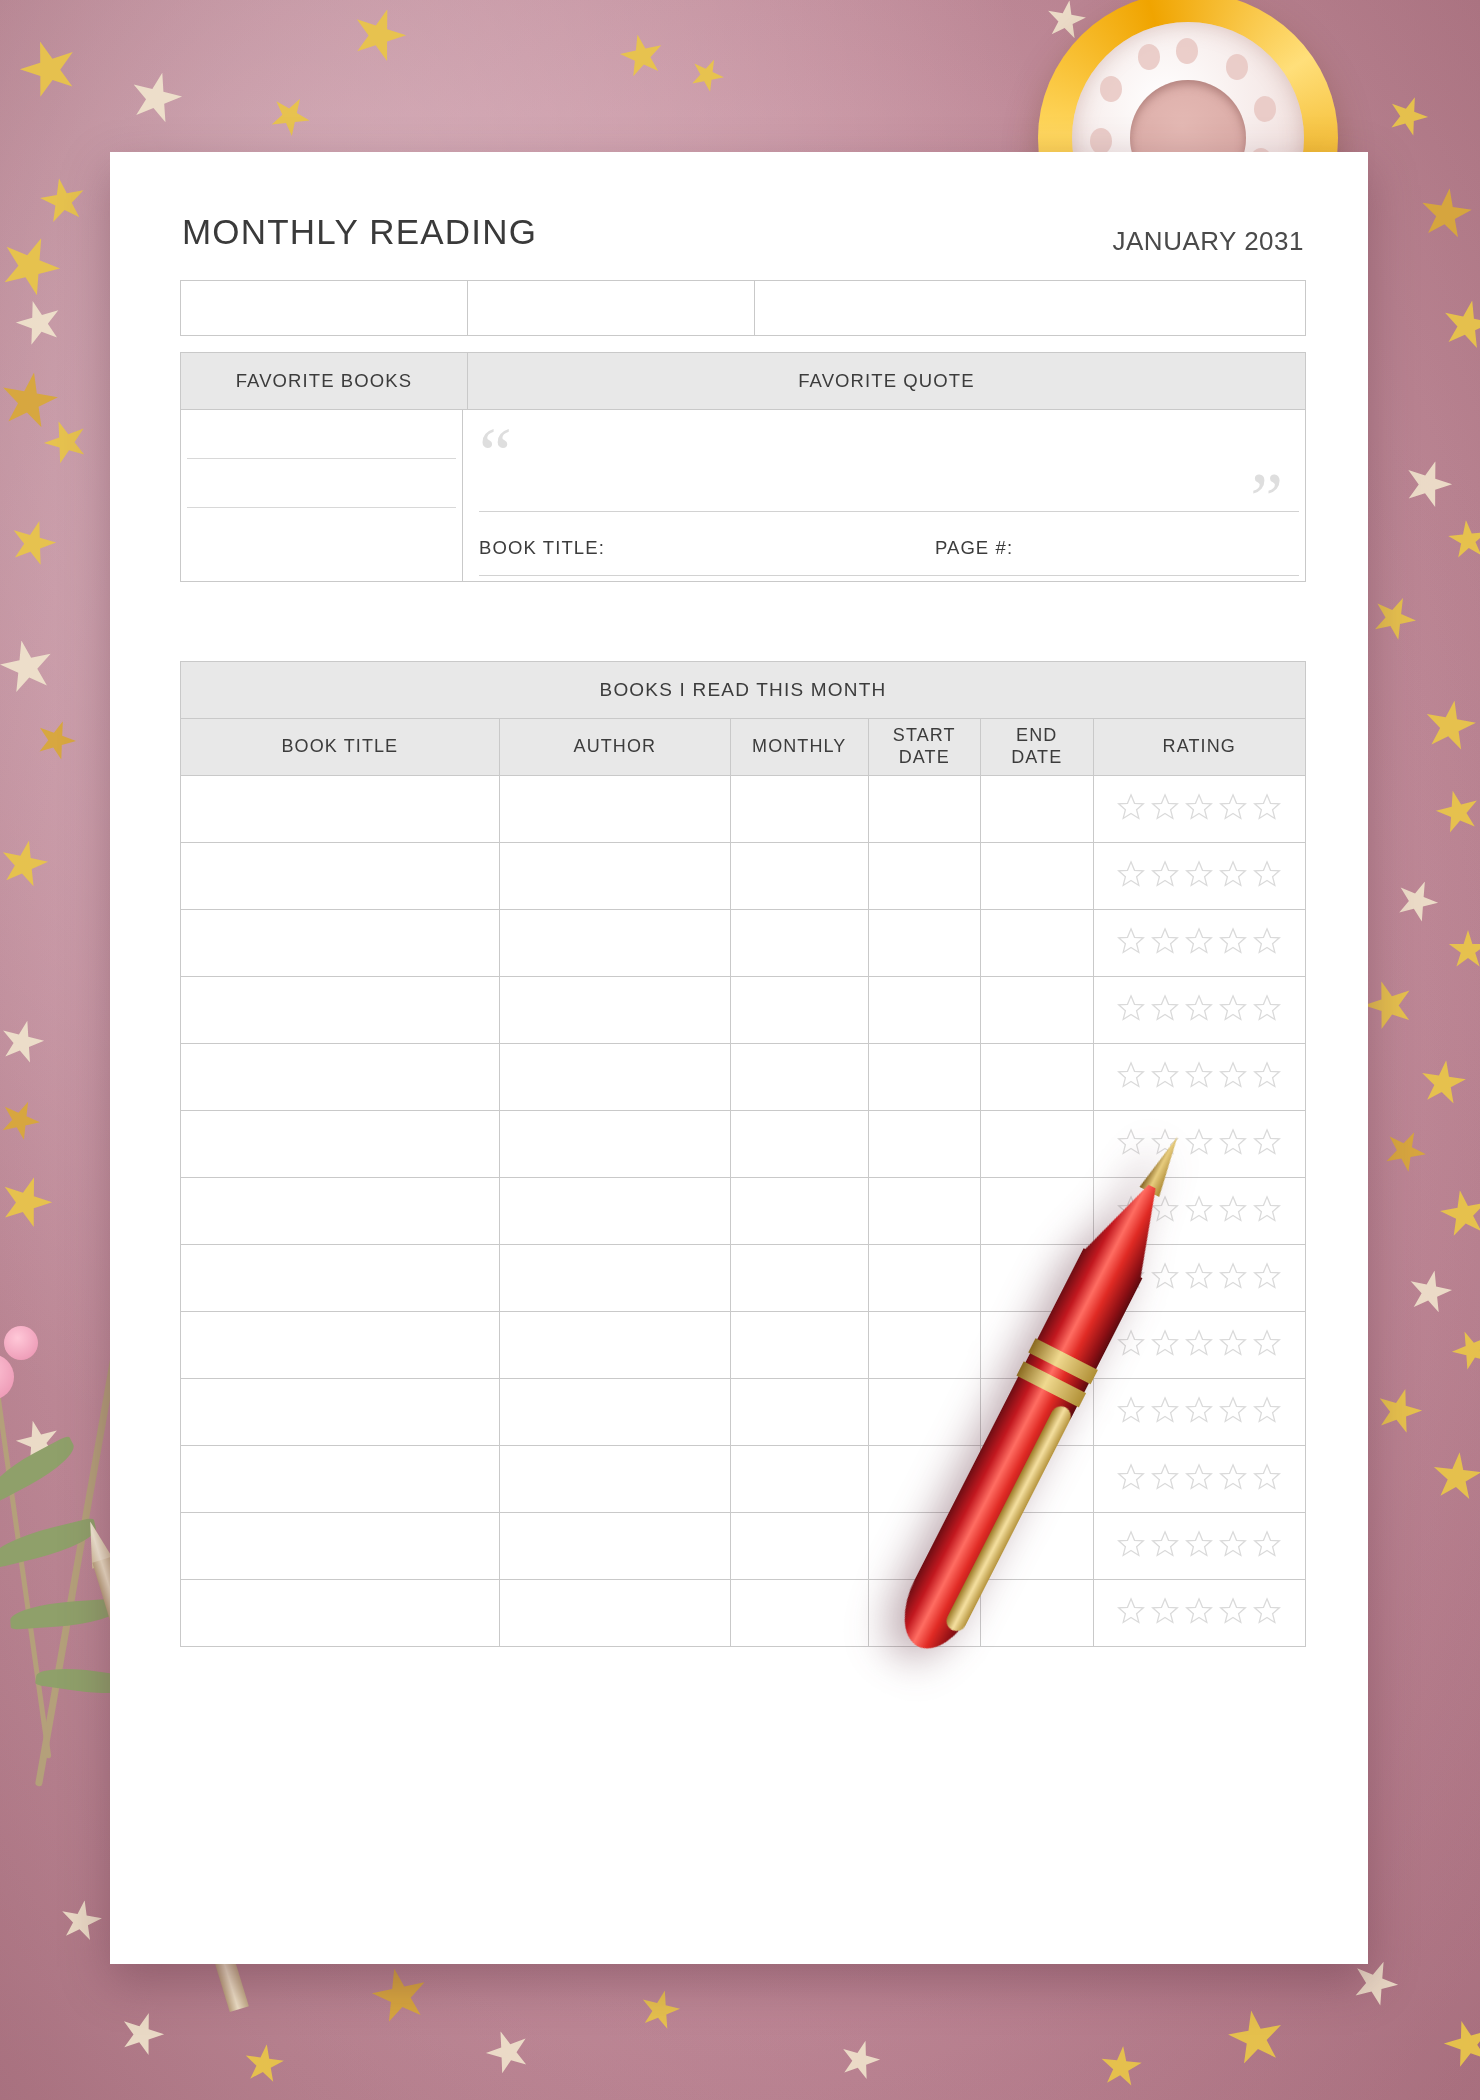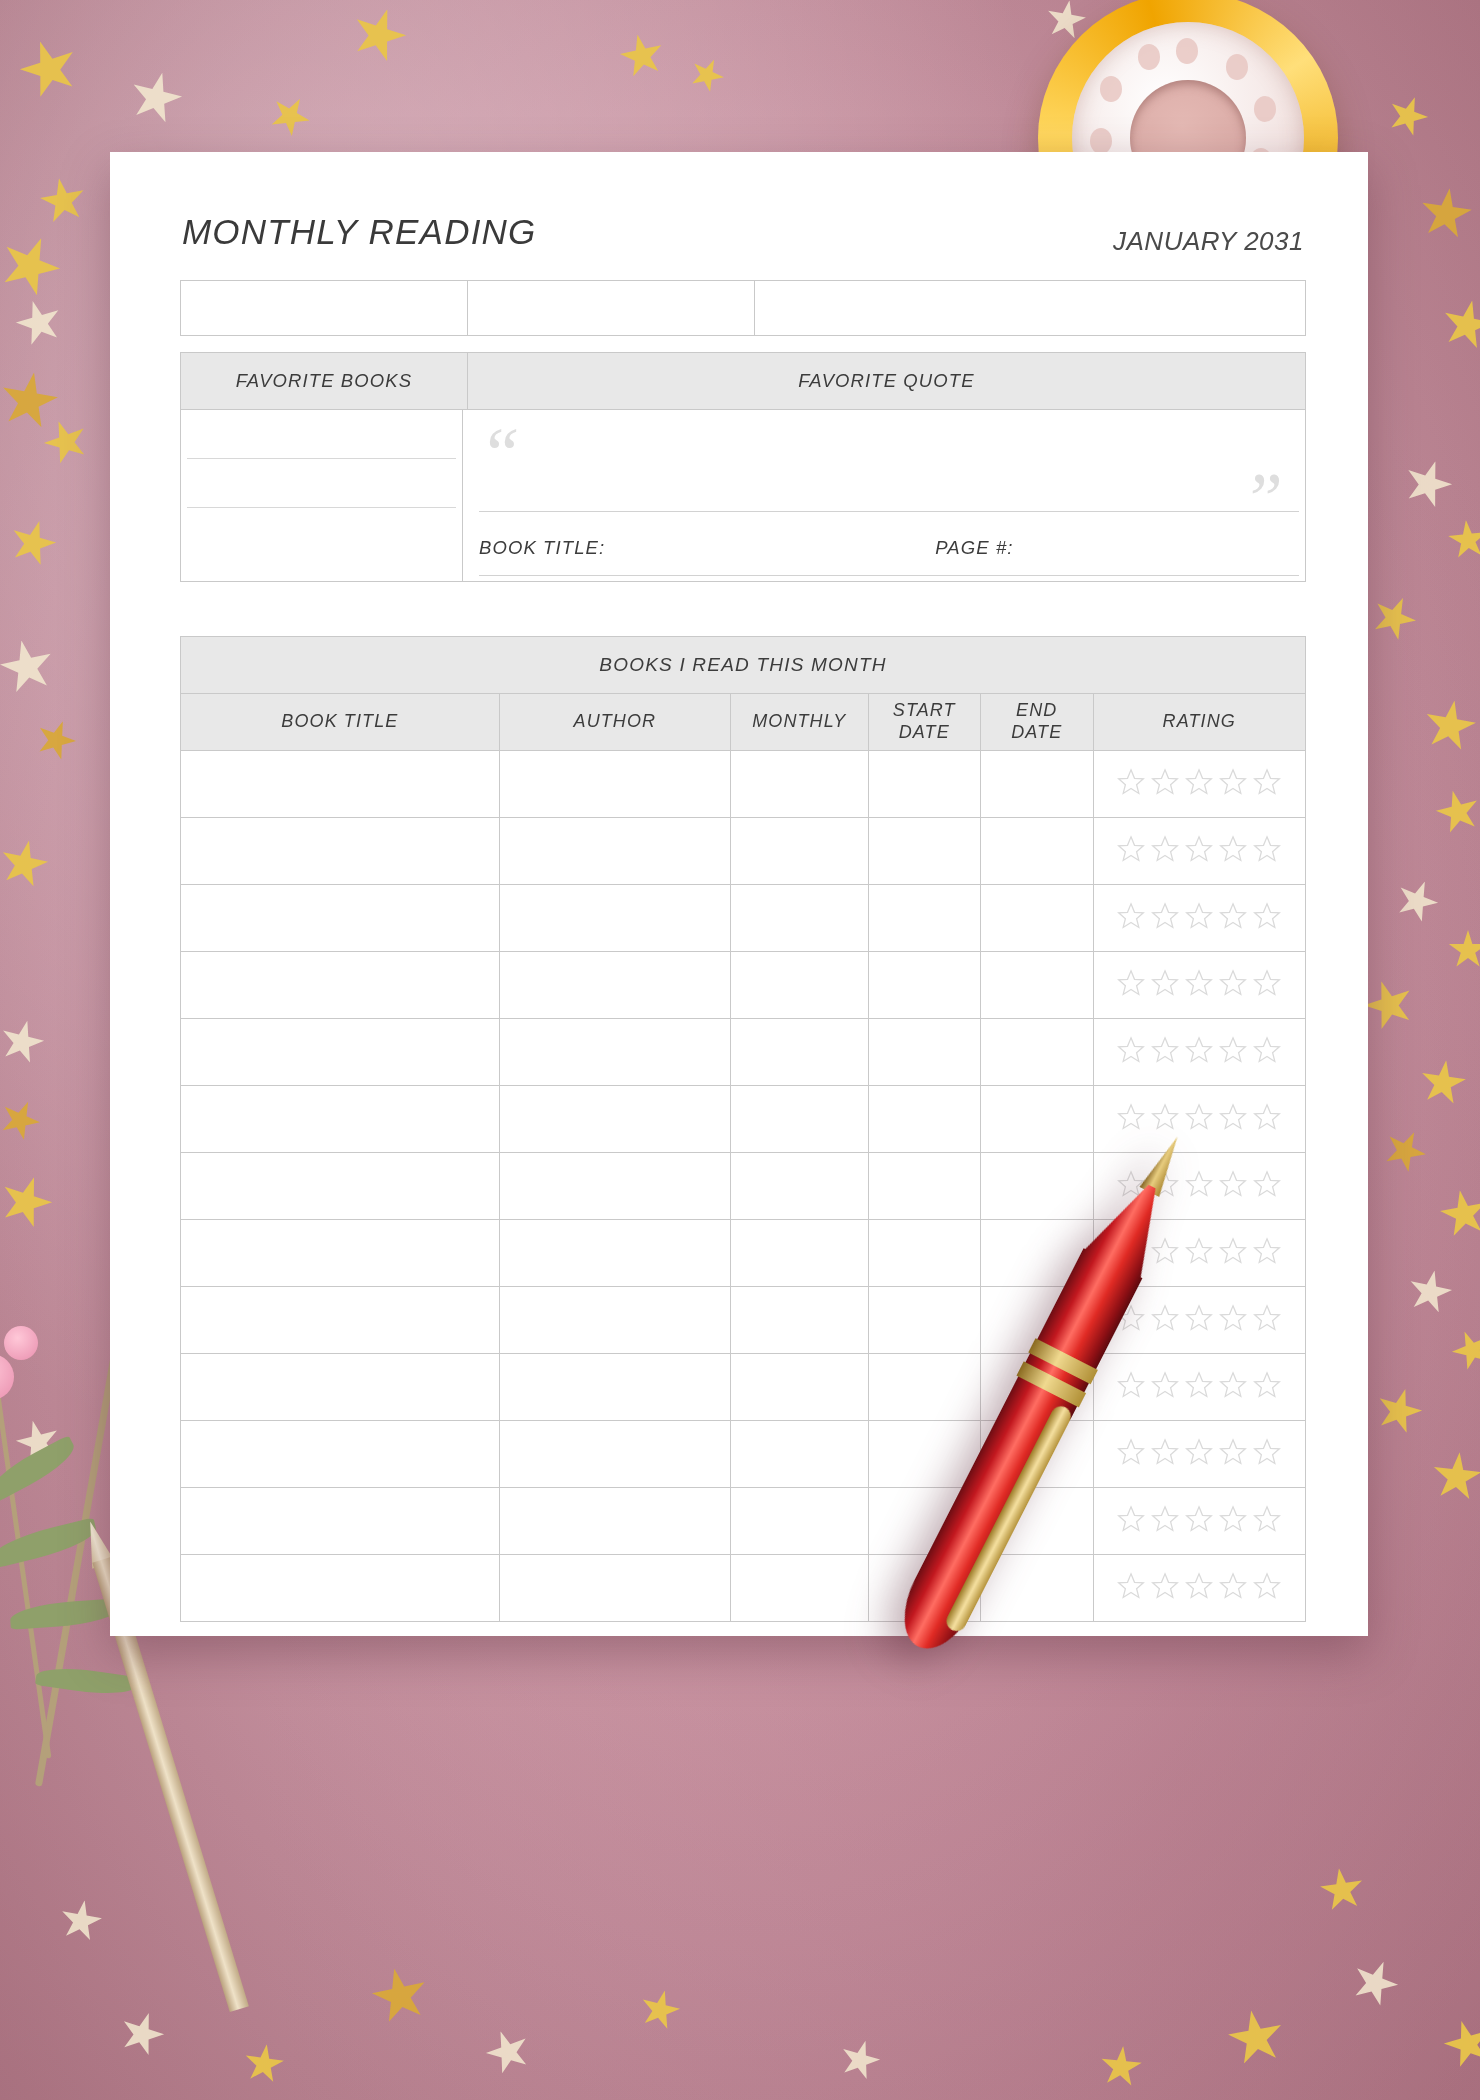--- a/index.html
+++ b/index.html
@@ -42,24 +42,23 @@
   }
   .star.pale { background: #f4ead0; opacity: .85; }
   .star.deep { background: #d8a83a; }
 
   
   #paper {
     position: absolute;
     left: 110px;
     top: 152px;
     width: 1258px;
-    height: 1484px;
+    height: 1812px;
     background: #ffffff;
     box-shadow: 0 18px 44px rgba(90,45,60,.38);
-    font-style: italic;
   }
   #paper-inner {
     position: absolute;
     left: 70px;
     top: 60px;
     right: 62px;
     bottom: 60px;
   }
 
   .doc-title {
@@ -160,21 +159,21 @@
   .quote-meta .page-lbl { margin-left: 330px; }
   .quote-bottom-rule {
     position: absolute;
     left: 16px;
     right: 6px;
     top: 165px;
     border-top: 1px solid #d2d2d2;
   }
 
   
-  .books-wrap { margin-top: 54px; }
+  .books-wrap { margin-top: 79px; }
   .books {
     width: 100%;
     border-collapse: collapse;
     table-layout: fixed;
   }
   .books td, .books th {
     border: 1px solid #c9c9c9;
     padding: 0;
   }
   .books .title-row {

